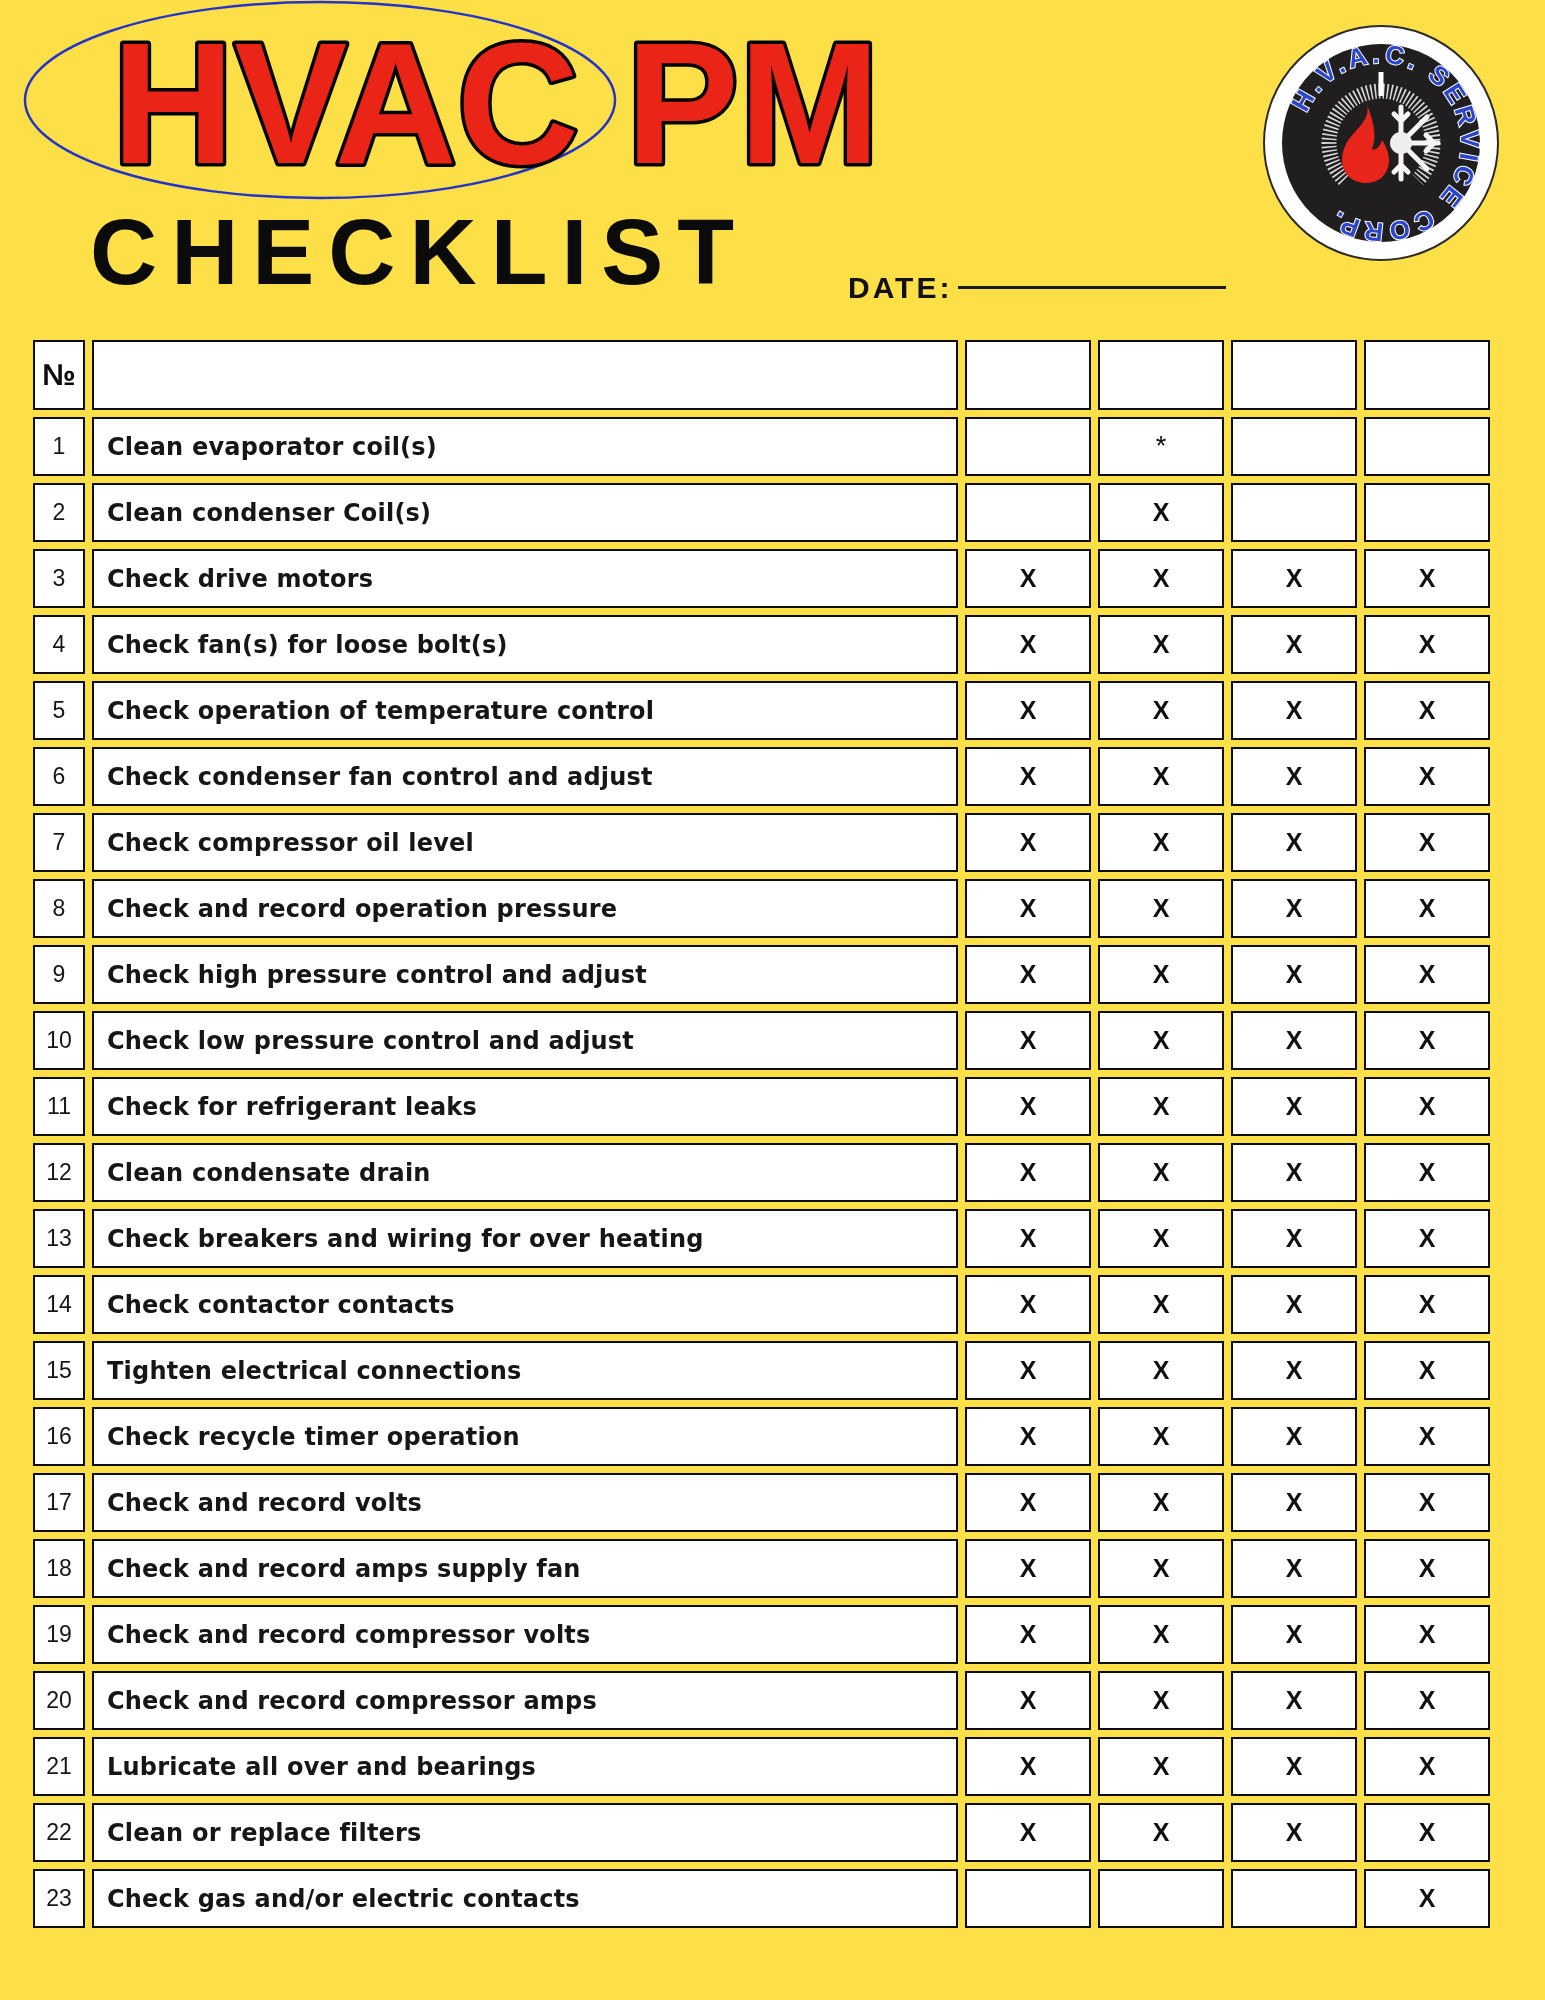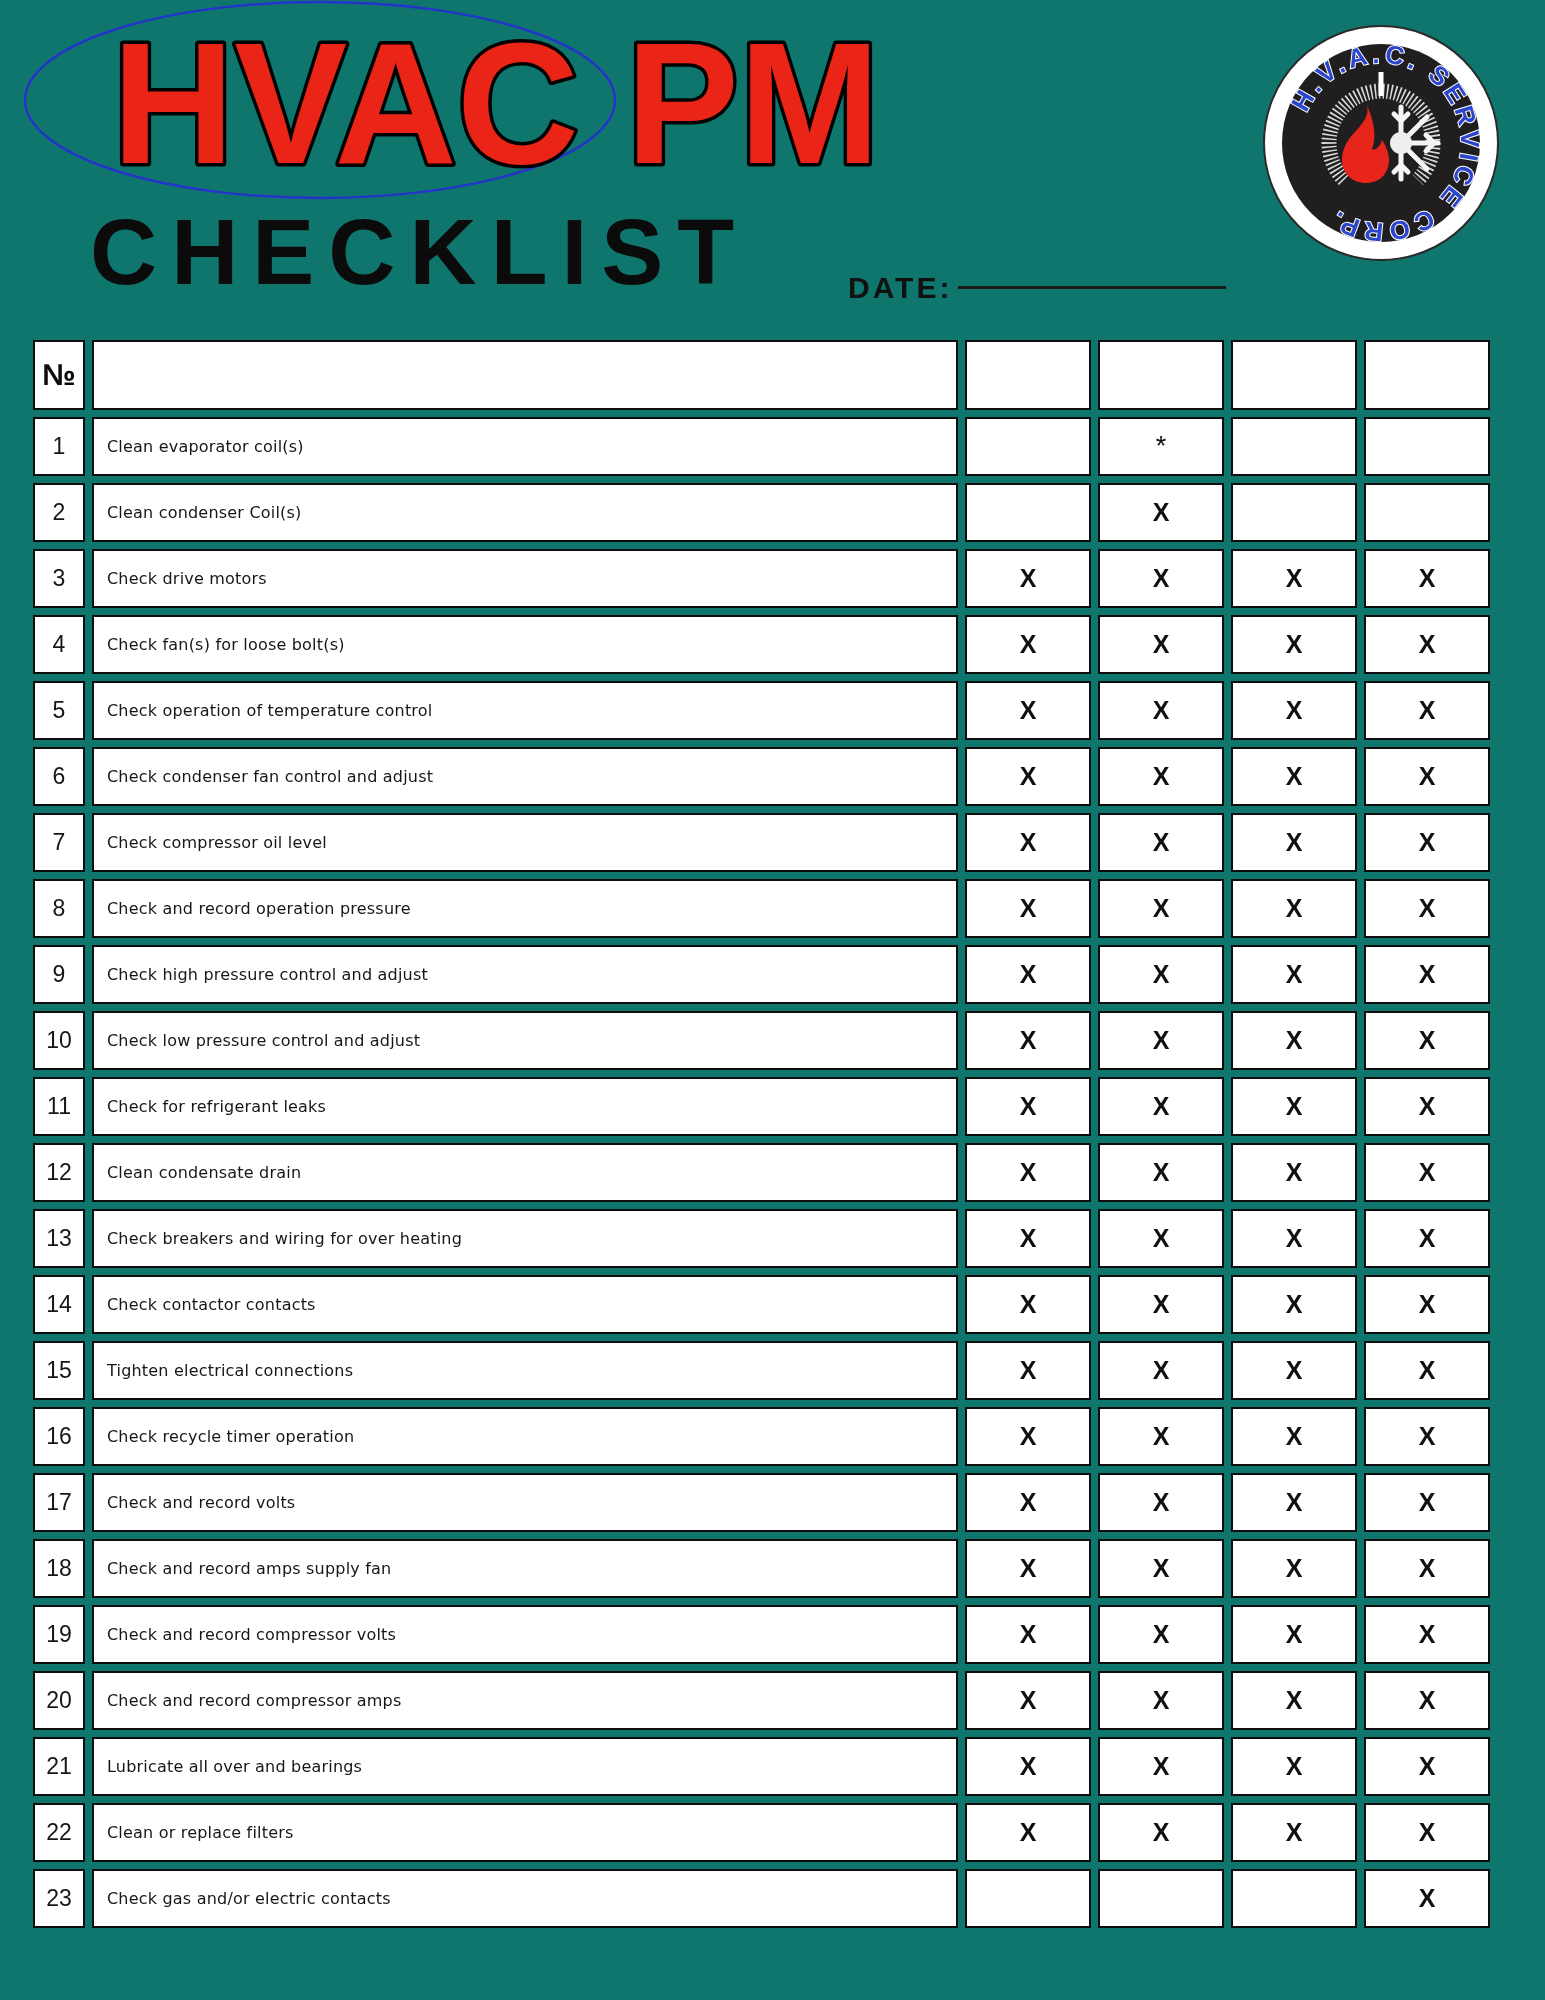--- a/index.html
+++ b/index.html
@@ -1,18 +1,18 @@
 <!DOCTYPE html>
 <html><head>
 <meta charset="utf-8">
 <style>
   html,body { margin:0; padding:0; background:#ffffff; }
   .canvas {
     position:relative; width:1545px; height:2000px;
-    background:#0f766e; overflow:hidden;
+    background:#fde047; overflow:hidden;
     font-family:"Liberation Sans", sans-serif;
     color:#141414;
   }
 
   
   .title-svg { position:absolute; left:0; top:0; }
 
   .checklist-title {
     position:absolute; left:90px; top:206px;
     font-size:93px; font-weight:bold; letter-spacing:14px;
@@ -58,22 +58,22 @@
   .th-blue {
     background-color:#2f3db3;
     background-image:radial-gradient(#4352c4 1.3px, rgba(0,0,0,0) 1.4px);
     background-size:14px 14px;
     color:#ffffff; text-align:center; font-weight:bold;
   }
   .th-work   { font-size:31px; letter-spacing:6px; }
   .th-season { font-size:18px; letter-spacing:3px; }
 
   .c-num  { text-align:center; font-size:23px; color:#161616; }
-  .c-item { font-size:16px; padding-left:13px; letter-spacing:0.2px; color:#161616;
-            font-family:"DejaVu Sans","Liberation Sans",sans-serif; font-weight:400; }
+  .c-item { font-size:24px; padding-left:13px; letter-spacing:0.2px; color:#161616;
+            font-family:"DejaVu Sans","Liberation Sans",sans-serif; font-weight:700; }
   .c-mark { text-align:center; font-size:25px; font-weight:bold; color:#101010; }
   .c-mark.asterisk { font-weight:400; font-size:27px; }
 </style>
 </head>
 <body>
 
 <div class="canvas">
 
   <svg class="title-svg" width="930" height="220" viewBox="0 0 930 220">
     <ellipse cx="320" cy="100" rx="295" ry="98" fill="none" stroke="#2434c8" stroke-width="2.5"></ellipse>

